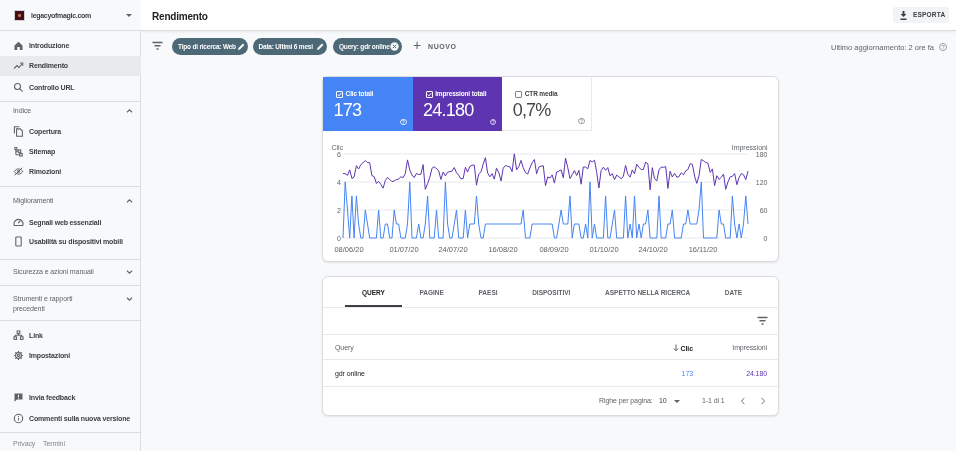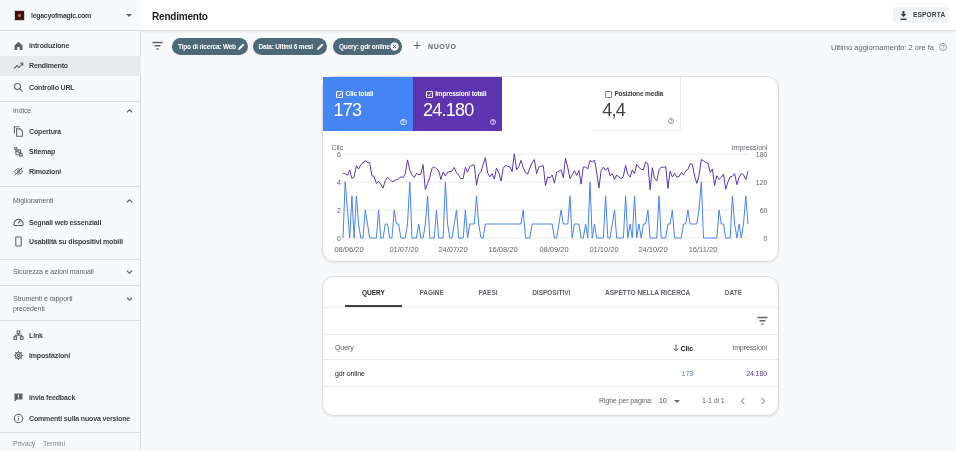--- a/index.html
+++ b/index.html
@@ -23,21 +23,21 @@
 #title { left:152px; top:10.5px; font-size:10px; font-weight:bold; color:#202124; letter-spacing:-.2px; }
 #exportbtn { left:893px; top:7px; width:56px; height:16px; background:#f1f3f4; border-radius:2px; }
 #exportbtn span { position:absolute; left:20px; top:4px; font-size:6.5px; font-weight:bold; color:#3c4043; letter-spacing:.2px; }
 #exportbtn svg { position:absolute; left:6px; top:3px; }
 .chip { top:38px; height:17px; background:#4d6876; border-radius:8.5px; color:#fff; display:flex; align-items:center; font-size:6.5px; font-weight:bold; letter-spacing:-.2px; white-space:nowrap; }
 .chip svg { flex:none; }
 #newbtn { left:428px; top:42.5px; font-size:7px; font-weight:bold; color:#5f6368; letter-spacing:.6px; }
 #plus { left:413px; top:36.5px; font-size:14px; font-weight:normal; color:#5f6368; }
 #lastupd { top:42.5px; right:22px; font-size:7.5px; color:#5f6368; }
 .helpc { width:8px; height:8px; border:1px solid #9aa0a6; border-radius:50%; color:#9aa0a6; font-size:6px; line-height:6.5px; text-align:center; font-weight:bold;}
-.panel { background:#fff; border:1px solid #dadce0; border-radius:12px; box-shadow:0 1px 2px rgba(60,64,67,.12); }
+.panel { background:#fff; border:1px solid #dadce0; border-radius:6px; box-shadow:0 1px 2px rgba(60,64,67,.12); }
 #chartpanel { left:322px; top:76px; width:457px; height:186px; }
 #tablepanel { left:322px; top:276px; width:457px; height:140px; }
 .card { position:absolute; top:0; width:89.6px; height:54px; }
 .card .cb { position:absolute; left:13px; top:13.5px; width:7px; height:7px; border-radius:1px; }
 .card .lb { position:absolute; left:22.6px; top:12.5px; font-size:6.5px; font-weight:bold; letter-spacing:-.15px; white-space:nowrap; }
 .card .num { position:absolute; left:10.5px; top:22.5px; font-size:18px; letter-spacing:-.8px; }
 .card .helpc { position:absolute; right:6px; bottom:6px; width:6.5px; height:6.5px; font-size:5px; line-height:5px; }
 .cardblue { left:0; background:#4584f4; color:#fff; }
 .cardpurple { left:89.6px; background:#5e35b1; color:#fff; }
 .cardw { background:#fff; border-bottom:1px solid #e8eaed; border-right:1px solid #e8eaed; }
@@ -234,24 +234,24 @@
   <div class="card cardpurple">
     <div class="cb ck">
         <svg width="5" height="5" viewBox="0 0 5 5" style="position:absolute;left:0;top:0">
           <path d="M0.8 2.5 2 3.8 4.2 1.2" stroke="#fff" stroke-width="1" fill="none"></path>
         </svg>
       </div>
     <div class="lb">Impressioni totali</div>
     <div class="num">24.180</div>
     <div class="helpc" style="border-color:#d5c9ec;color:#d5c9ec;">?</div>
   </div>
-  <div class="card cardw" style="left:268.8px;">
+  <div class="card cardw" style="left:179.2px;">
     <div class="cb"></div>
-    <div class="lb">Posizione media</div>
-    <div class="num">4,4</div>
+    <div class="lb">CTR media</div>
+    <div class="num">0,7%</div>
     <div class="helpc">?</div>
   </div>
   <svg style="position:absolute; left:0; top:54px;" width="455" height="130" viewBox="0 0 455 130">
     <text x="8.5" y="18.5" font-size="7" fill="#5f6368">Clic</text>
     <text x="444.5" y="18.5" font-size="7" fill="#5f6368" text-anchor="end">Impressioni</text>
     <line x1="20" y1="23" x2="425" y2="23" stroke="#e8eaed" stroke-width="1"></line>
     <text x="18" y="25.5" font-size="7" fill="#5f6368" text-anchor="end">6</text>
     <text x="444.5" y="25.5" font-size="7" fill="#5f6368" text-anchor="end">180</text>
     <line x1="20" y1="51" x2="425" y2="51" stroke="#e8eaed" stroke-width="1"></line>
     <text x="18" y="53.5" font-size="7" fill="#5f6368" text-anchor="end">4</text>

